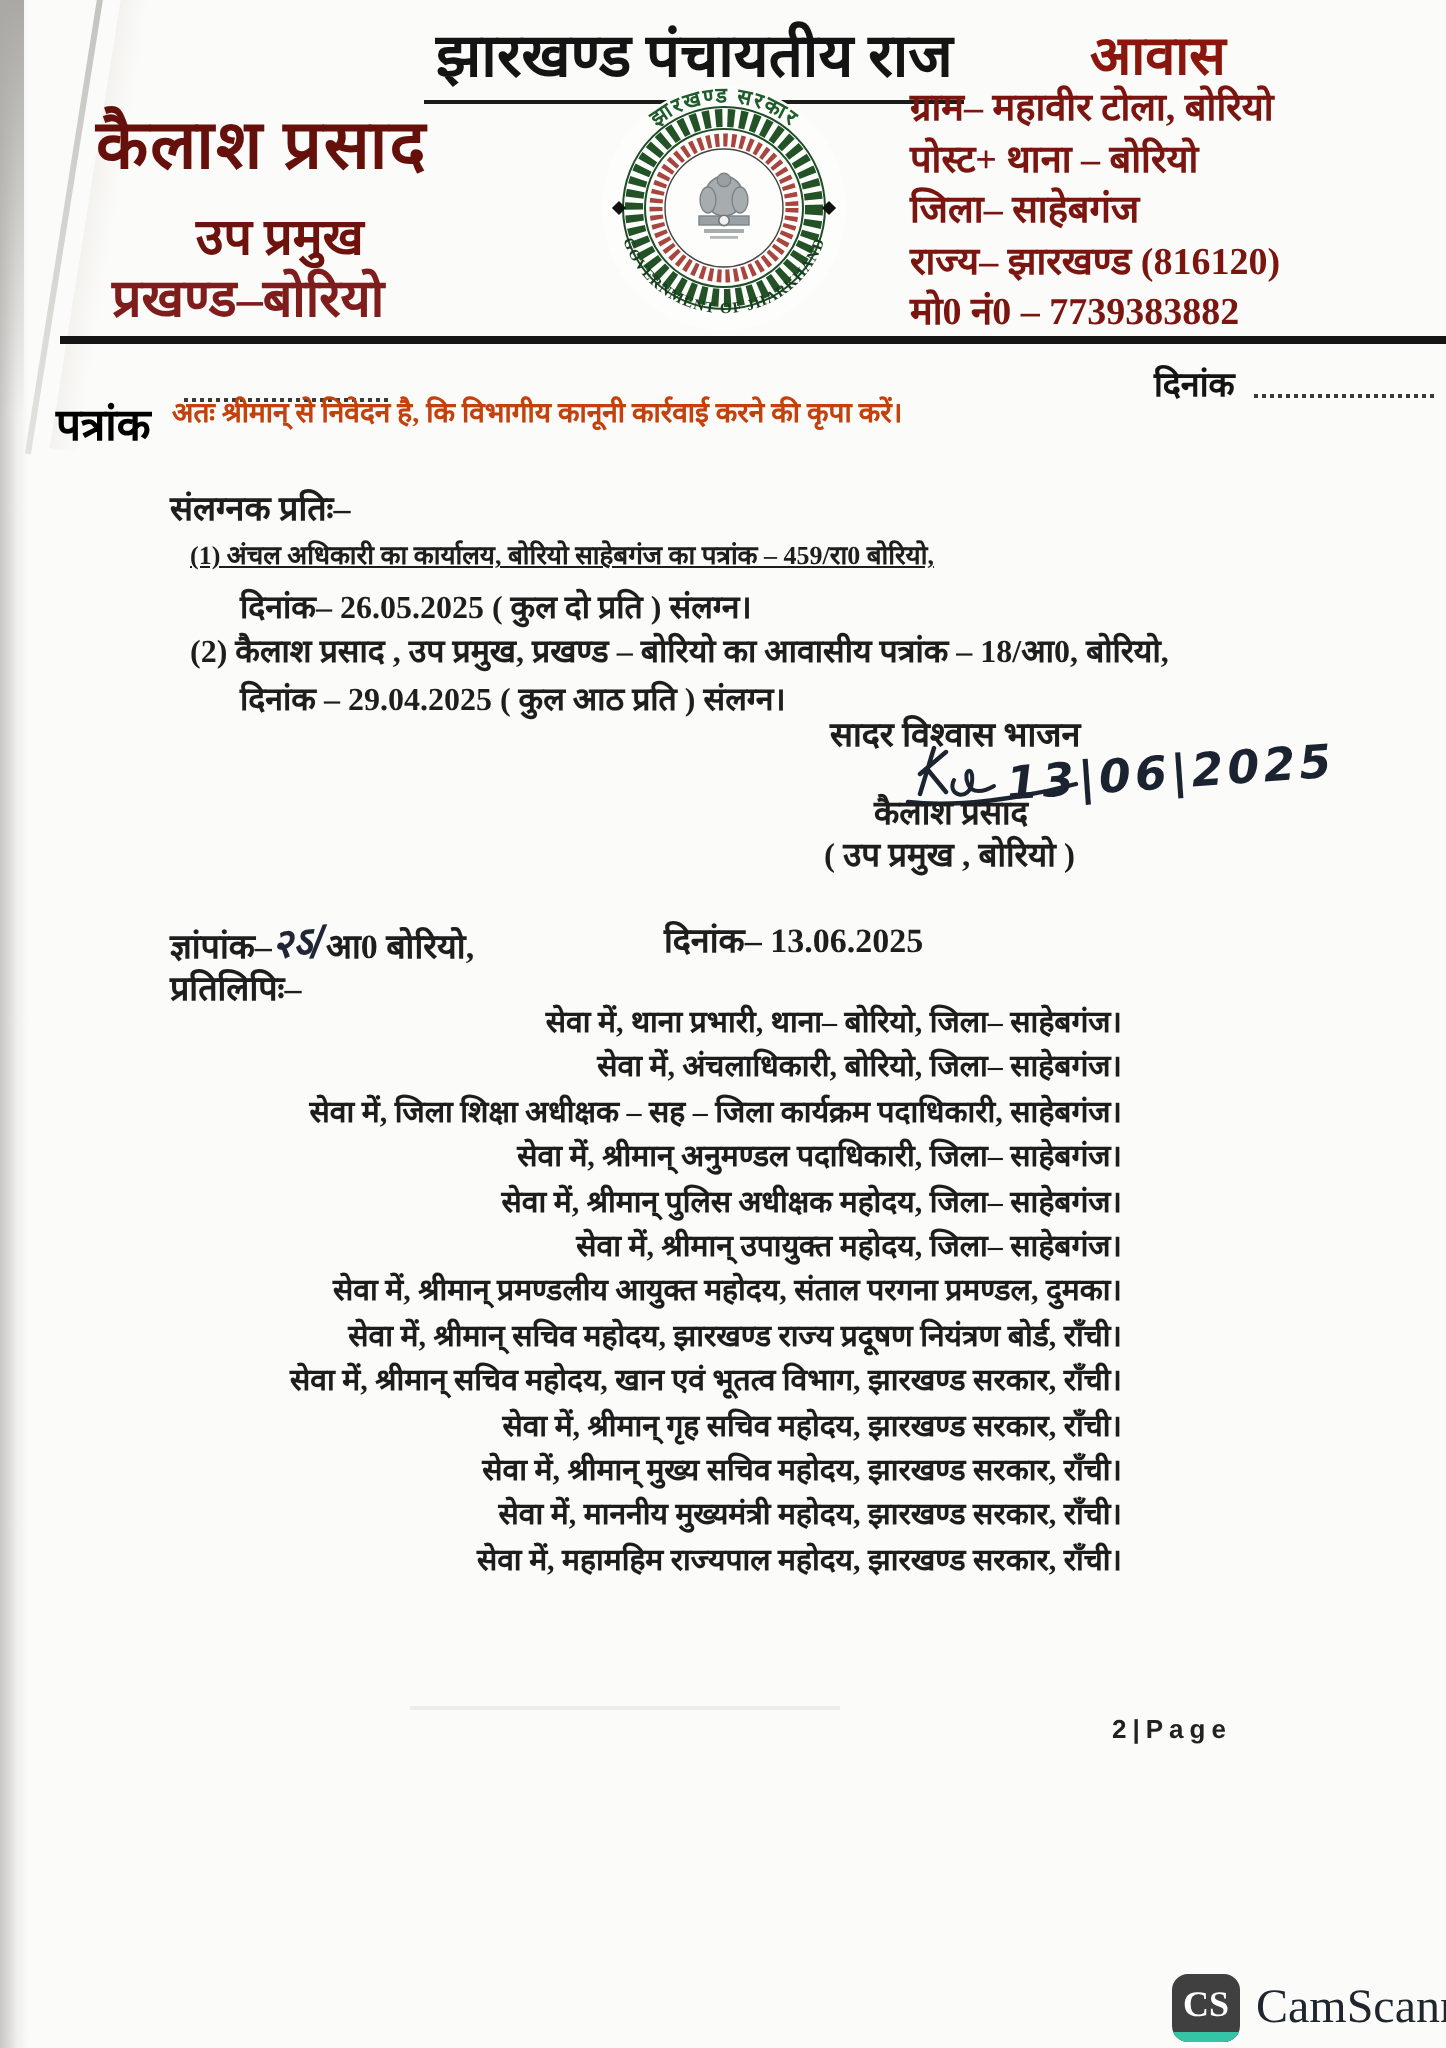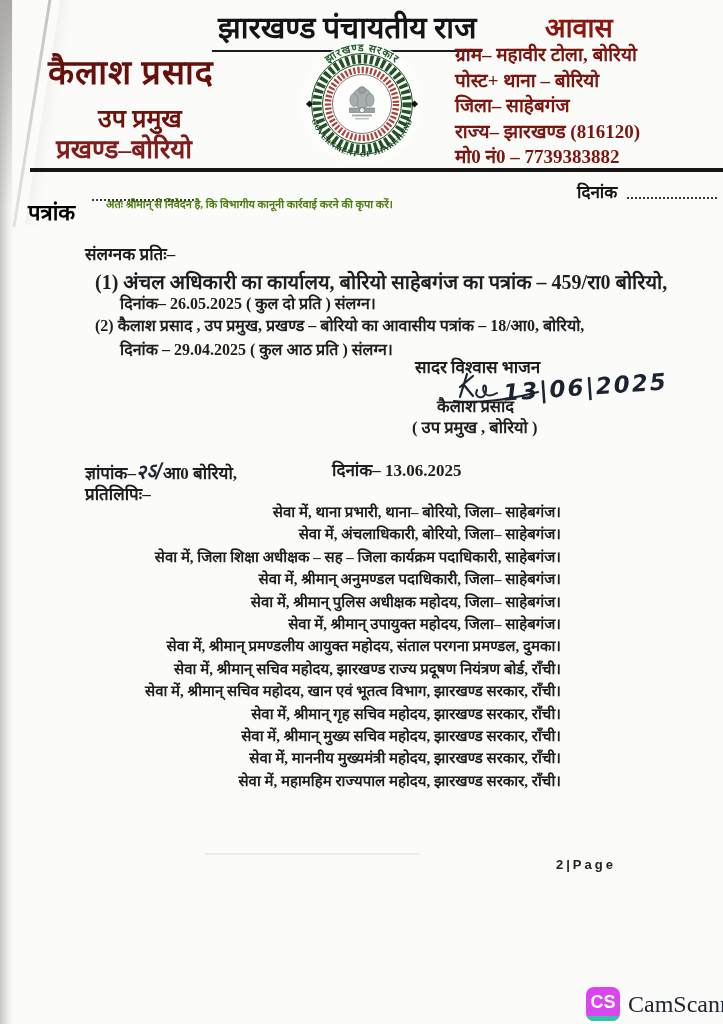--- a/index.html
+++ b/index.html
@@ -28,24 +28,24 @@
   .sender-block{left:56px;top:130px;font-size:26px;font-weight:bold;color:#7f1d1d;}
   .addr{left:455px;top:42px;font-size:19px;font-weight:bold;color:#7a150f;line-height:25.5px;}
   .addr div{white-space:nowrap;}
   .seal{left:298px;top:40px;}
   .hrule{left:30px;top:168px;width:693px;height:4px;background:#151515;}
   
   .patrank{left:28px;top:182px;font-size:22px;font-weight:bold;color:#000000;margin-top:14px;}
   .dots1{left:92px;top:183px;width:102px;height:16px;border-bottom:2px dotted #3a3a3a;}
   .dinank{left:577px;top:180px;font-size:17px;font-weight:bold;color:#151515;}
   .dots2{left:627px;top:181px;width:90px;height:16px;border-bottom:2px dotted #3a3a3a;}
-  .bodyline{left:86px;top:196px;font-size:11px;font-weight:bold;color:#4d7c0f;margin-left:20px;}
+  .bodyline{left:86px;top:196px;font-size:14px;font-weight:bold;color:#c2410c;}
   
   .enc-head{left:85px;top:242px;font-size:17px;font-weight:bold;text-align:right;}
-  .enc1a{left:95px;top:268px;font-size:20px;font-weight:bold;}
+  .enc1a{left:95px;top:268px;font-size:13px;font-weight:bold;text-decoration:underline;}
   .enc1b{left:120px;top:292px;font-size:16px;font-weight:bold;}
   .enc2a{left:95px;top:314px;font-size:16px;font-weight:bold;}
   .enc2b{left:120px;top:338px;font-size:16px;font-weight:bold;}
   
   .salute{left:415px;top:355px;font-size:17px;font-weight:bold;}
   .sig-svg{left:450px;top:370px;}
   .hand-date{left:503px;top:374px;font-size:23px;font-weight:600;font-style:italic;
     color:#1c2330;letter-spacing:2px;transform:rotate(-4deg);font-family:"DejaVu Sans","Liberation Sans",sans-serif;}
   .sig-name{left:437px;top:394px;font-size:16.5px;font-weight:bold;}
   .sig-desig{left:412px;top:415px;font-size:16.5px;font-weight:bold;}
@@ -55,23 +55,23 @@
     transform:rotate(-5deg) translateY(-1px);font-family:"DejaVu Sans","Liberation Sans",sans-serif;}
   .memo-date{left:332px;top:458px;font-size:17px;font-weight:bold;}
   .copy-head{left:85px;top:482px;font-size:17px;font-weight:bold;}
   .recipients{left:145px;top:501px;font-size:15px;font-weight:bold;color:#1d1d1d;line-height:22.4px;text-align:right;}
   .recipients div{white-space:nowrap;}
   
   .pageno{left:556px;top:857px;font-size:13px;font-weight:bold;letter-spacing:3px;
     font-family:"Liberation Sans","DejaVu Sans",sans-serif;color:#222;}
   .faint-line{left:205px;top:853px;width:215px;height:2px;background:#ececea;}
   .cam{left:586px;top:987px;display:flex;align-items:center;gap:8px;}
-  .cs-badge{width:34px;height:34px;border-radius:8px;background:#d946ef;position:relative;overflow:hidden;
+  .cs-badge{width:34px;height:34px;border-radius:8px;background:#404040;position:relative;overflow:hidden;
     display:flex;align-items:center;justify-content:center;
-    font-family:Liberation Sans, sans-serif;font-weight:bold;font-size:18px;color:#fff;}
+    font-family:Liberation Serif, serif;font-weight:bold;font-size:18px;color:#fff;}
   .cs-badge::after{content:"";position:absolute;left:0;bottom:0;width:100%;height:5px;background:#35c4a5;}
   .cs-badge span{position:relative;top:-2px;}
   .cam-name{font-size:24px;color:#20262d;font-family:"Liberation Serif","DejaVu Serif",serif;}
 </style>
 </head>
 <body>
 
 <div class="page">
 
   <div class="abs edge-band"></div>

